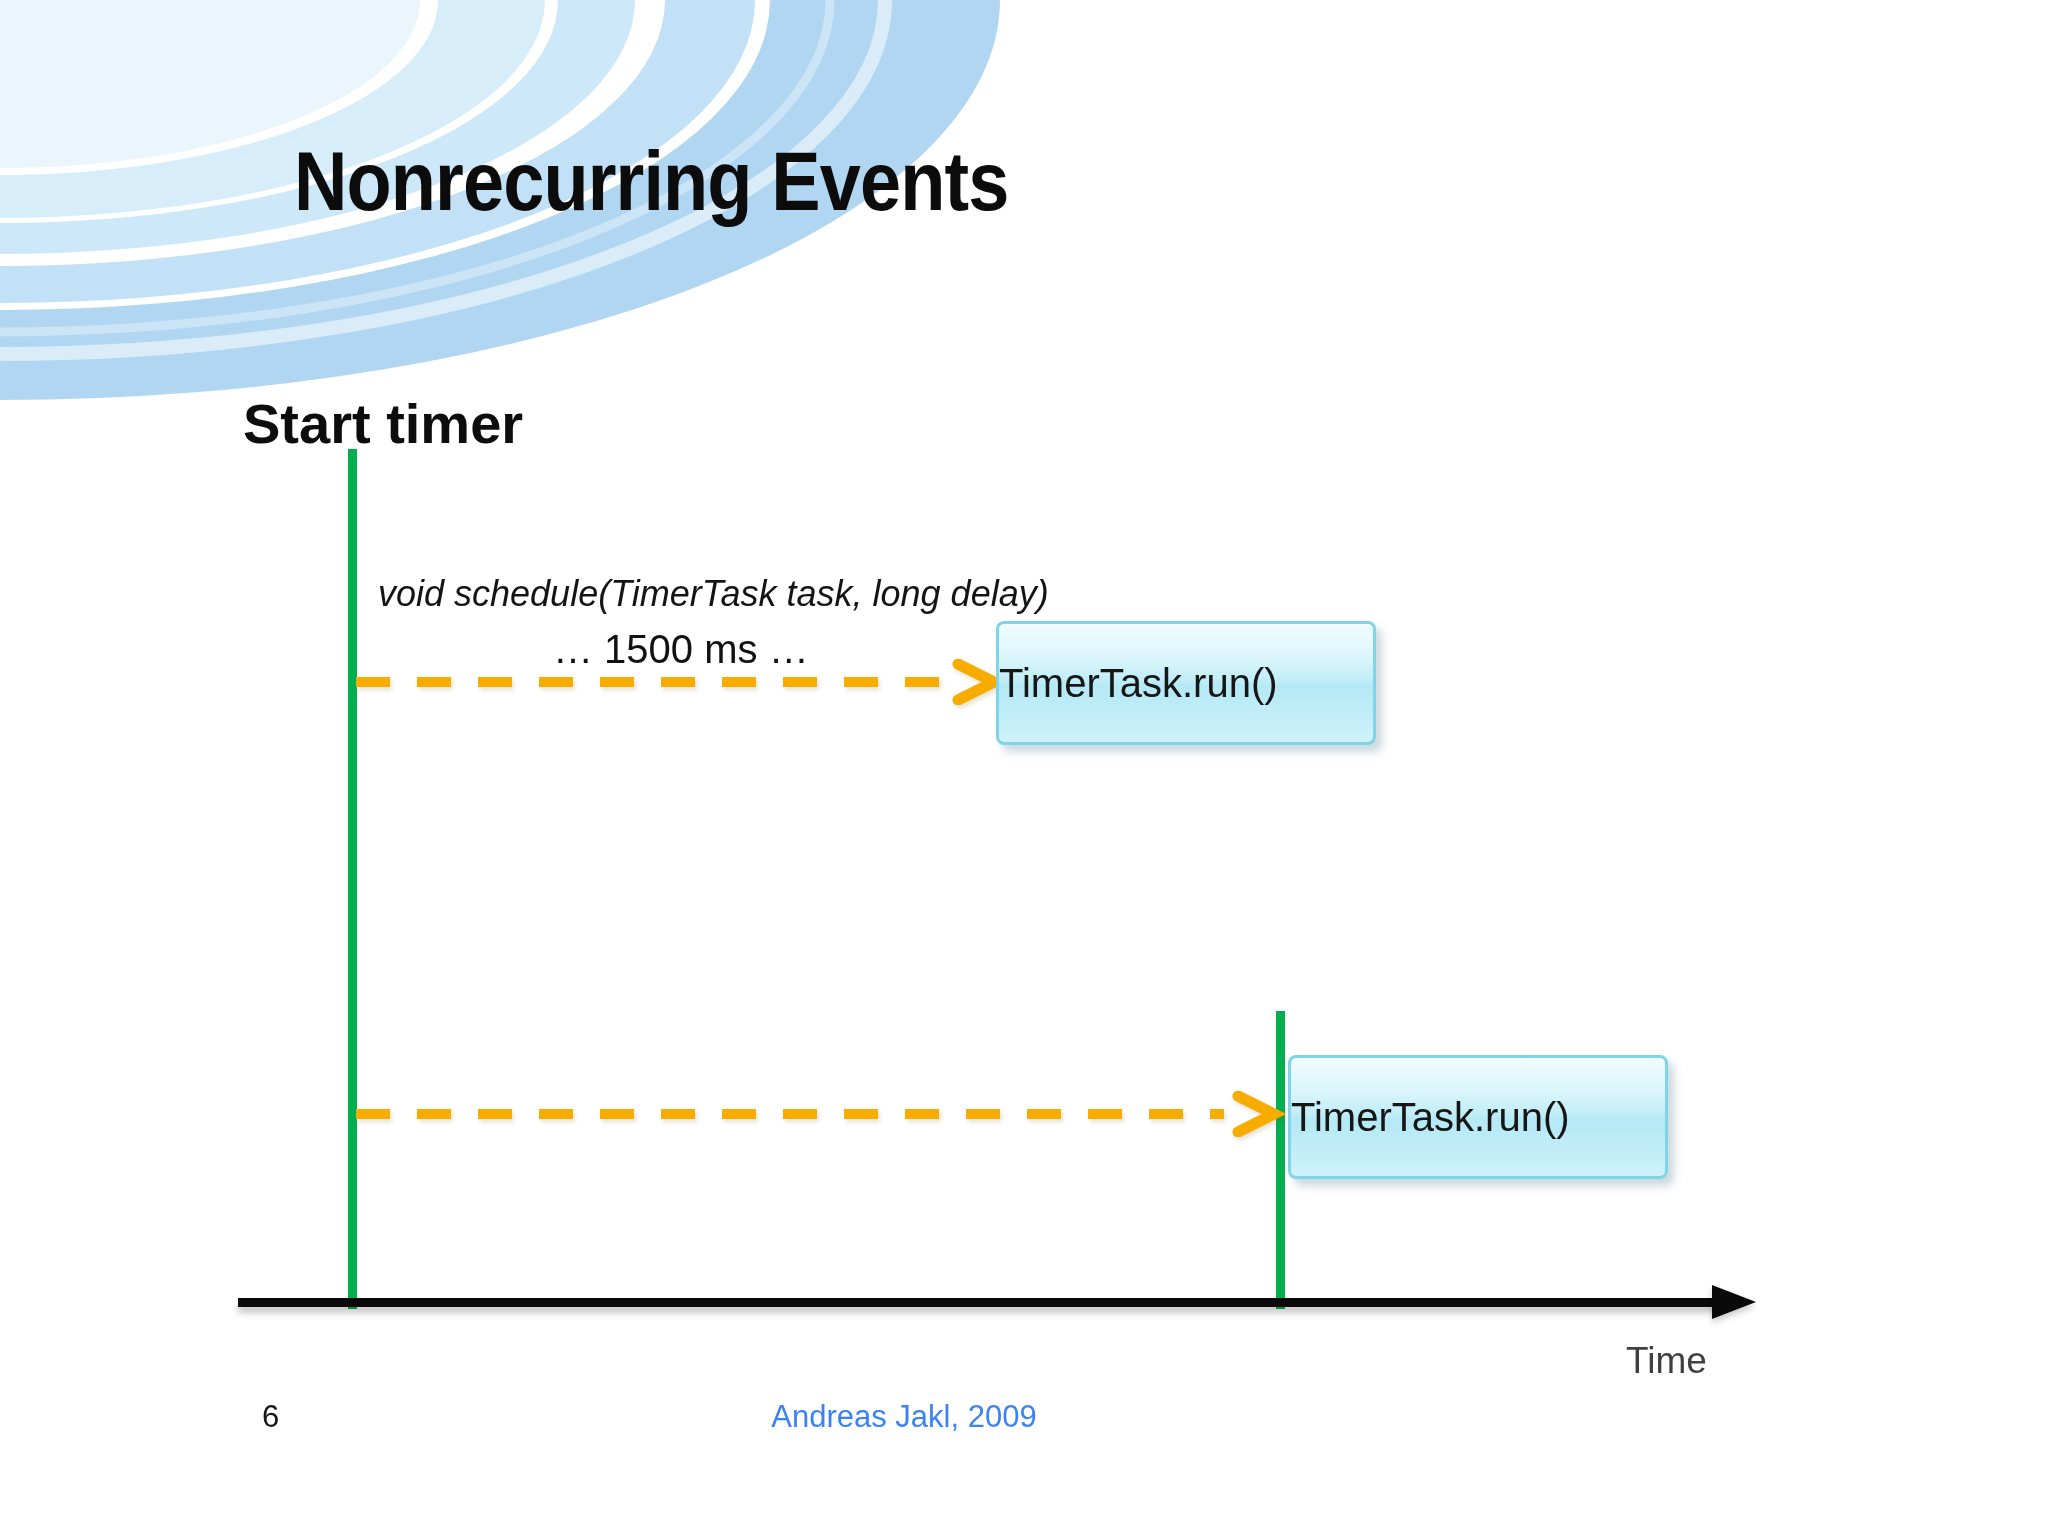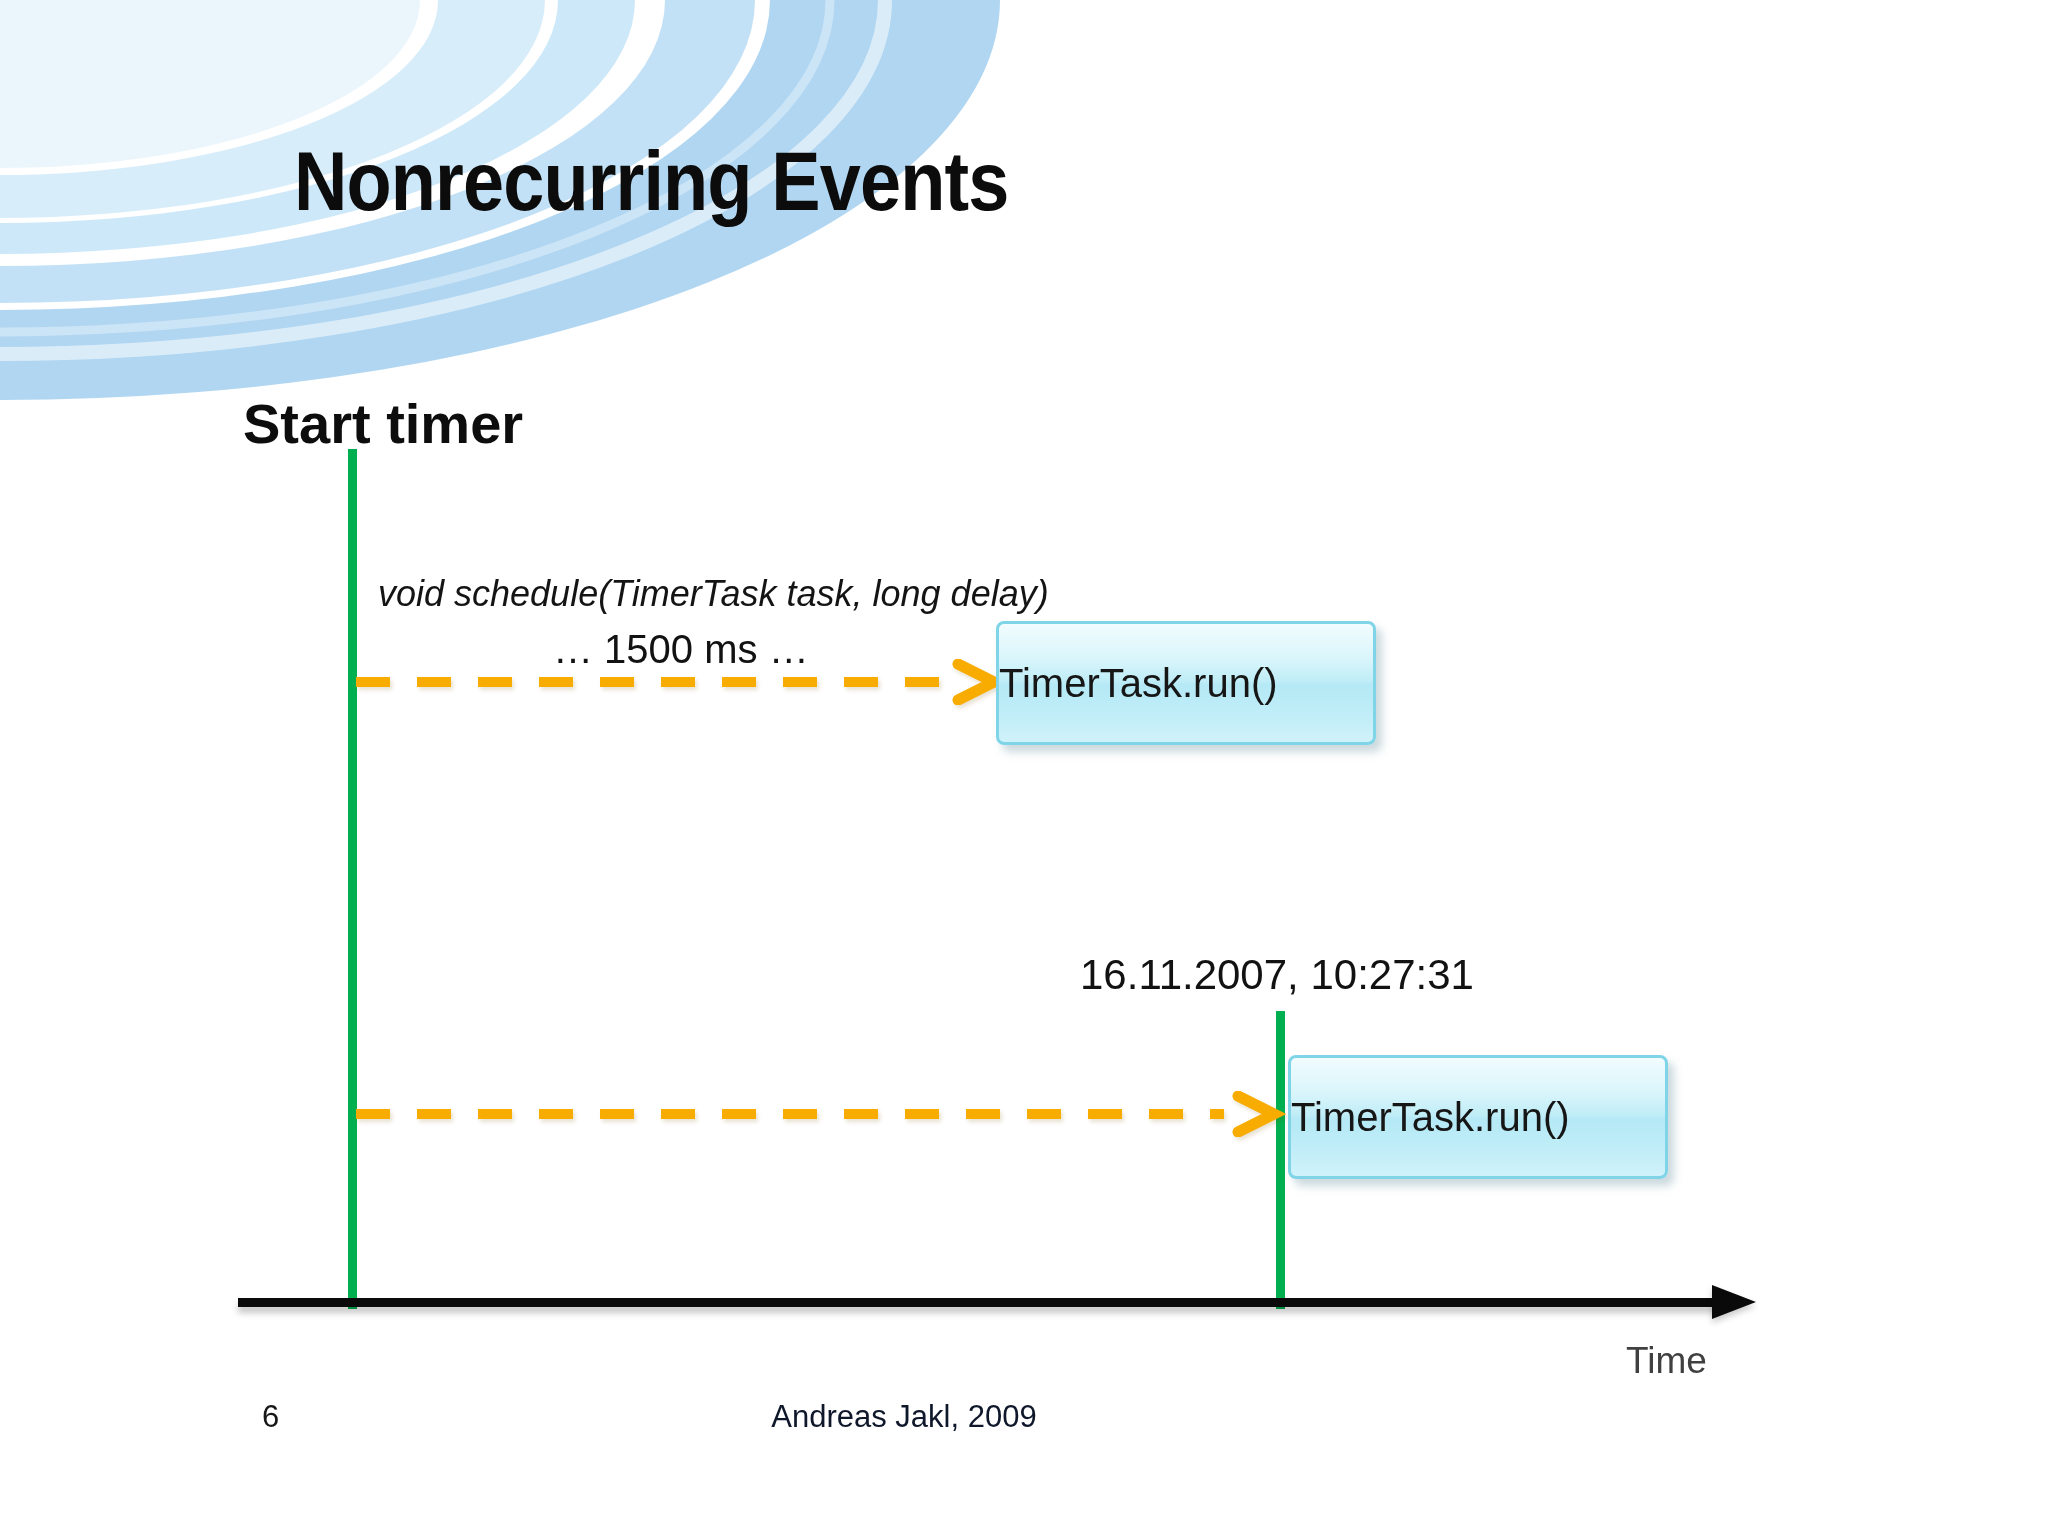--- a/index.html
+++ b/index.html
@@ -113,21 +113,21 @@
     left: 262px; top: 1399px;
     font-size: 31px;
     color: #171717;
   }
   .footer {
     position: absolute;
     left: 0; top: 1399px;
     width: 100%;
     text-align: center;
     font-size: 31px;
-    color: #0f172a;
+    color: #3b82f6;
   }
 </style>
 </head>
 <body>
 
 <div class="stage">
 
   <svg class="swoosh" width="1080" height="440" viewBox="0 0 1080 440" aria-hidden="true">
     <path d="M 1000,0 A 1000,400 0 0 1 0,400 L 0,310 A 770,310 0 0 0 770,0 Z" fill="rgba(167,210,241,0.9)"></path>
     <path d="M 885,0 A 885,354 0 0 1 0,354" fill="none" stroke="rgba(255,255,255,0.55)" stroke-width="14"></path>
@@ -147,21 +147,20 @@
   <div class="sig sig-1">void schedule(TimerTask task, long delay)</div>
   <div class="annot annot-1">… 1500 ms …</div>
   <svg class="msg-arrow msg-arrow-1" width="660" height="46" viewBox="0 0 660 46" aria-hidden="true">
     <path d="M 4,23 H 592" stroke="#F9AC00" stroke-width="10" stroke-dasharray="34 27" fill="none"></path>
     <path d="M 606,5 L 642,23 L 606,41" stroke="#F9AC00" stroke-width="11" fill="none" stroke-linecap="round" stroke-linejoin="miter"></path>
   </svg>
   <div class="task-box task-box-1">
     <span class="box-label">TimerTask.run()</span>
   </div>
 
-  <div class="annot annot-2">16.11.2007, 10:27:31</div>
   <svg class="msg-arrow msg-arrow-2" width="940" height="46" viewBox="0 0 940 46" aria-hidden="true">
     <path d="M 4,23 H 872" stroke="#F9AC00" stroke-width="10" stroke-dasharray="34 27" fill="none"></path>
     <path d="M 886,5 L 922,23 L 886,41" stroke="#F9AC00" stroke-width="11" fill="none" stroke-linecap="round" stroke-linejoin="miter"></path>
   </svg>
   <div class="task-box task-box-2">
     <span class="box-label">TimerTask.run()</span>
   </div>
 
   <div class="axis-line"></div>
   <div class="axis-head"></div>

